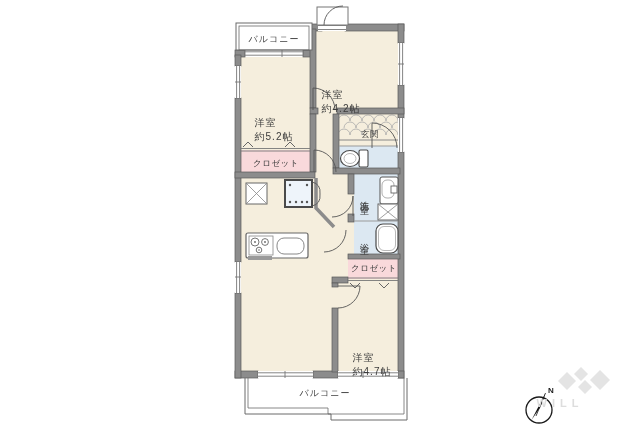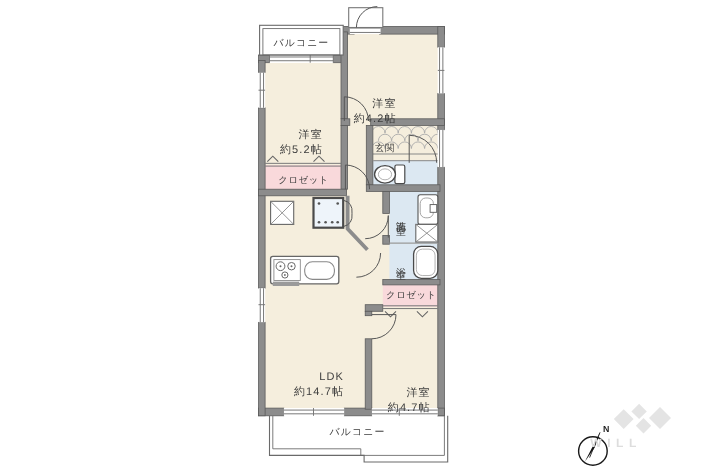--- a/index.html
+++ b/index.html
@@ -1,20 +1,20 @@
 <!DOCTYPE html>
 <html><head>
 <meta charset="utf-8">
 <style>
   html,body{margin:0;padding:0;background:#ffffff;}
   .stage{position:relative;width:640px;height:427px;background:#ffffff;overflow:hidden;
          font-family:"Liberation Sans","DejaVu Sans",sans-serif;color:#3f3f3f;}
   .stage svg{position:absolute;left:0;top:0;}
   .lbl{position:absolute;transform:translate(-50%,-50%);white-space:nowrap;
-       color:#3c3c3c;text-align:right;z-index:5;}
+       color:#3c3c3c;text-align:left;z-index:5;}
   .lbl-md{font-size:10px;letter-spacing:1px;line-height:14px;margin-top:32px;}
   .lbl-sm{font-size:9px;letter-spacing:1px;}
   .lbl-xs{font-size:8.5px;letter-spacing:0.5px;}
   .vtext{writing-mode:vertical-rl;text-orientation:upright;letter-spacing:2px;font-size:9px;}
   .lbl-n{font-size:8px;color:#1a1a1a;font-weight:bold;letter-spacing:0;}
   .watermark-text{font-size:11px;font-weight:bold;letter-spacing:5px;color:#dddddd;}
 </style>
 </head>
 <body>
 
@@ -239,34 +239,30 @@
   <div class="lbl lbl-md" style="left:274px;top:98px;">
     <span style="display:block">洋室</span>
     <span style="display:block">約5.2帖</span>
   </div>
 
   <div class="lbl lbl-md" style="left:341px;top:70px;">
     <span style="display:block">洋室</span>
     <span style="display:block">約4.2帖</span>
   </div>
 
-  <div class="lbl lbl-xs" style="left:350px;top:135px;">玄関</div>
+  <div class="lbl lbl-xs" style="left:370px;top:135px;">玄関</div>
 
   <div class="lbl lbl-xs" style="left:276px;top:164px;">クロゼット</div>
 
   <div class="lbl vtext" style="left:364px;top:197px;">洗面室</div>
 
   <div class="lbl vtext" style="left:364px;top:238px;">浴室</div>
 
   <div class="lbl lbl-xs" style="left:374px;top:269px;">クロゼット</div>
 
-  <div class="lbl lbl-md" style="left:290px;top:318px;">
-    <span style="display:block">LDK</span>
-    <span style="display:block">約14.7帖</span>
-  </div>
 
   <div class="lbl lbl-md" style="left:372px;top:333px;">
     <span style="display:block">洋室</span>
     <span style="display:block">約4.7帖</span>
   </div>
 
   <div class="lbl lbl-sm" style="left:325px;top:393px;">バルコニー</div>
 
   <div class="lbl lbl-n" style="left:551px;top:390px;">N</div>
 

